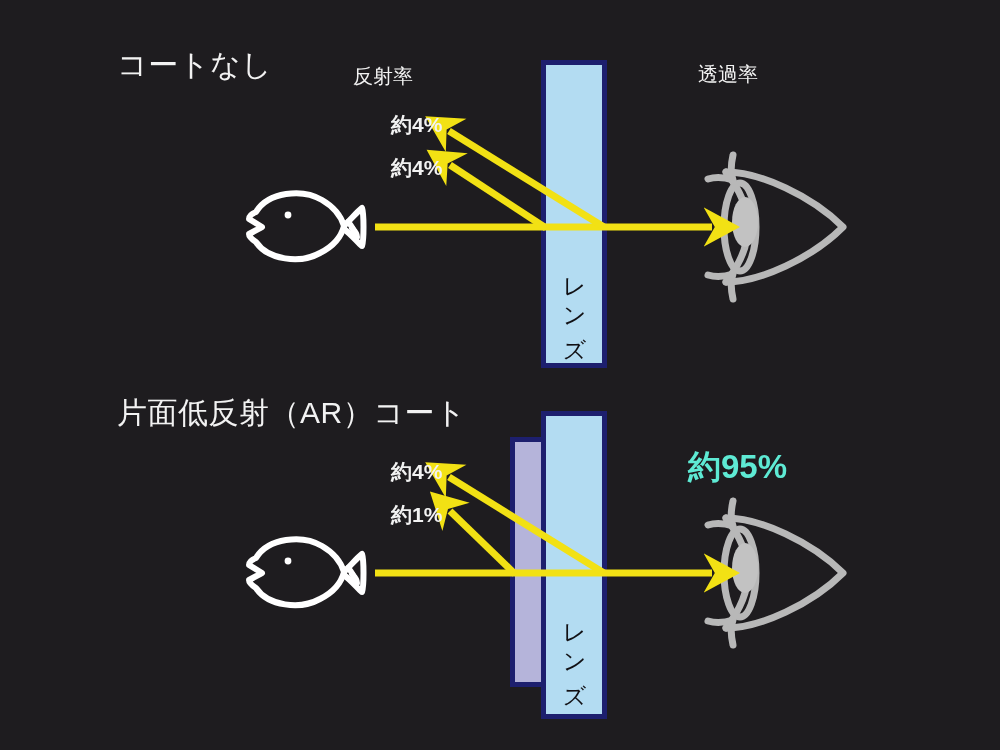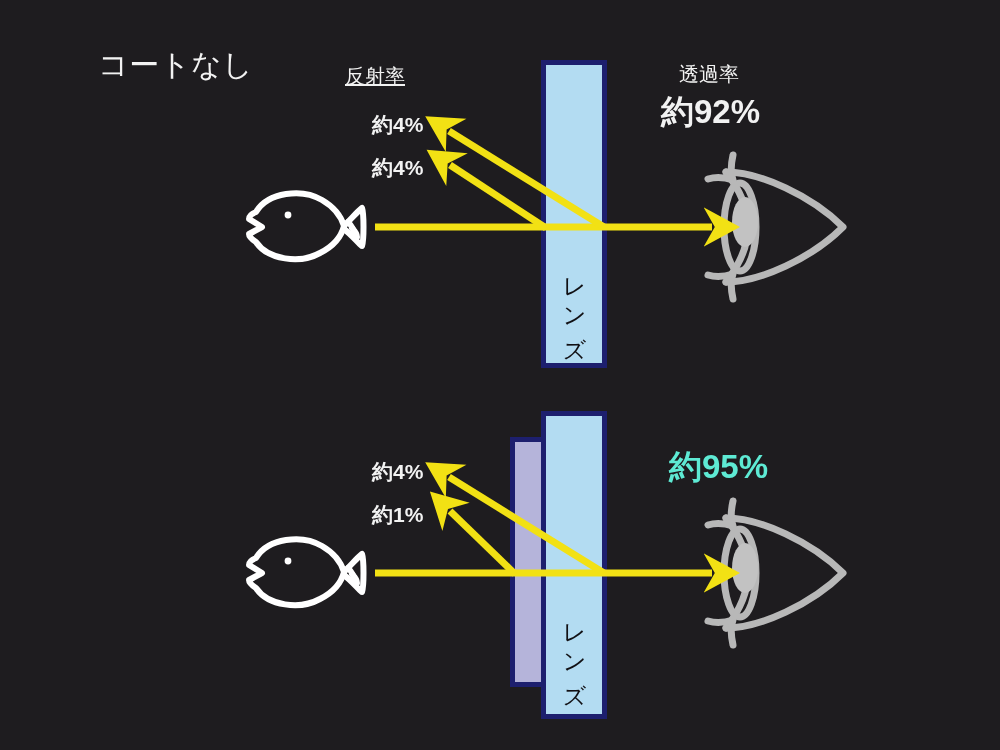--- a/index.html
+++ b/index.html
@@ -24,20 +24,21 @@
     top: 0;
     left: 0;
     width: 1000px;
     height: 750px;
   }
   .txt {
     position: absolute;
     color: #f2f2f2;
     white-space: nowrap;
     line-height: 1;
+    margin-left: 19px;
   }
   .section-title {
     font-size: 30px;
     letter-spacing: 0.5px;
   }
   .head-label {
     font-size: 20px;
   }
   .pct-small {
     font-size: 21px;
@@ -167,32 +168,32 @@
       <line x1="604" y1="573" x2="449" y2="477" stroke="#f2e114" stroke-width="7" marker-end="url(#arrowU)"></line>
     </g>
 
     <g>
       <line x1="515" y1="574" x2="450" y2="511" stroke="#f2e114" stroke-width="7" marker-end="url(#arrowU)"></line>
     </g>
   </svg>
 
   <div class="txt section-title" style="left:98px; top:50px;">コートなし</div>
 
-  <div class="txt head-label" style="left:345px; top:66px;text-decoration:underline;">反射率</div>
+  <div class="txt head-label" style="left:334px; top:66px;">反射率</div>
 
   <div class="txt pct-small" style="left:372px; top:114px;">約4%</div>
 
   <div class="txt pct-small" style="left:372px; top:157px;">約4%</div>
 
   <div class="txt head-label" style="left:679px; top:64px;">透過率</div>
 
-  <div class="txt pct-big" style="left:661px; top:95px;">約92%</div>
 
   <div class="lens-text" style="left:563px; top:262px;">レンズ</div>
 
+  <div class="txt section-title" style="left:98px; top:398px;">片面低反射（AR）コート</div>
 
   <div class="txt pct-small" style="left:372px; top:461px;">約4%</div>
 
   <div class="txt pct-small" style="left:372px; top:504px;">約1%</div>
 
   <div class="txt pct-big yellow" style="left:669px; top:450px;">約95%</div>
 
   <div class="lens-text" style="left:563px; top:608px;">レンズ</div>
 
 </div>

